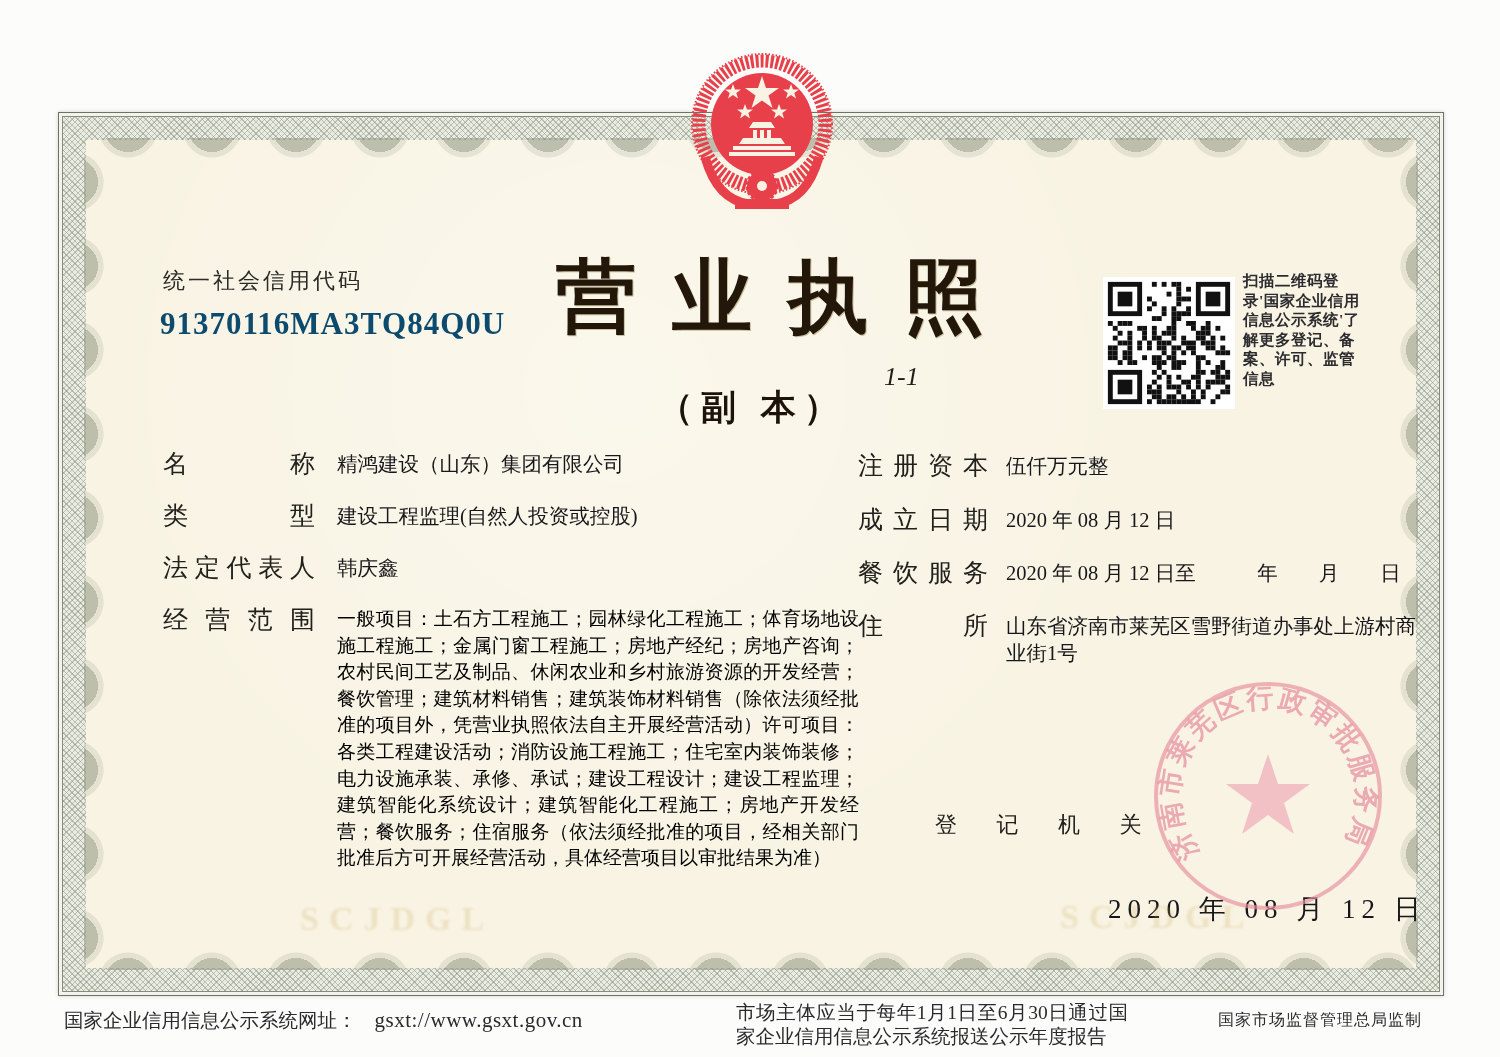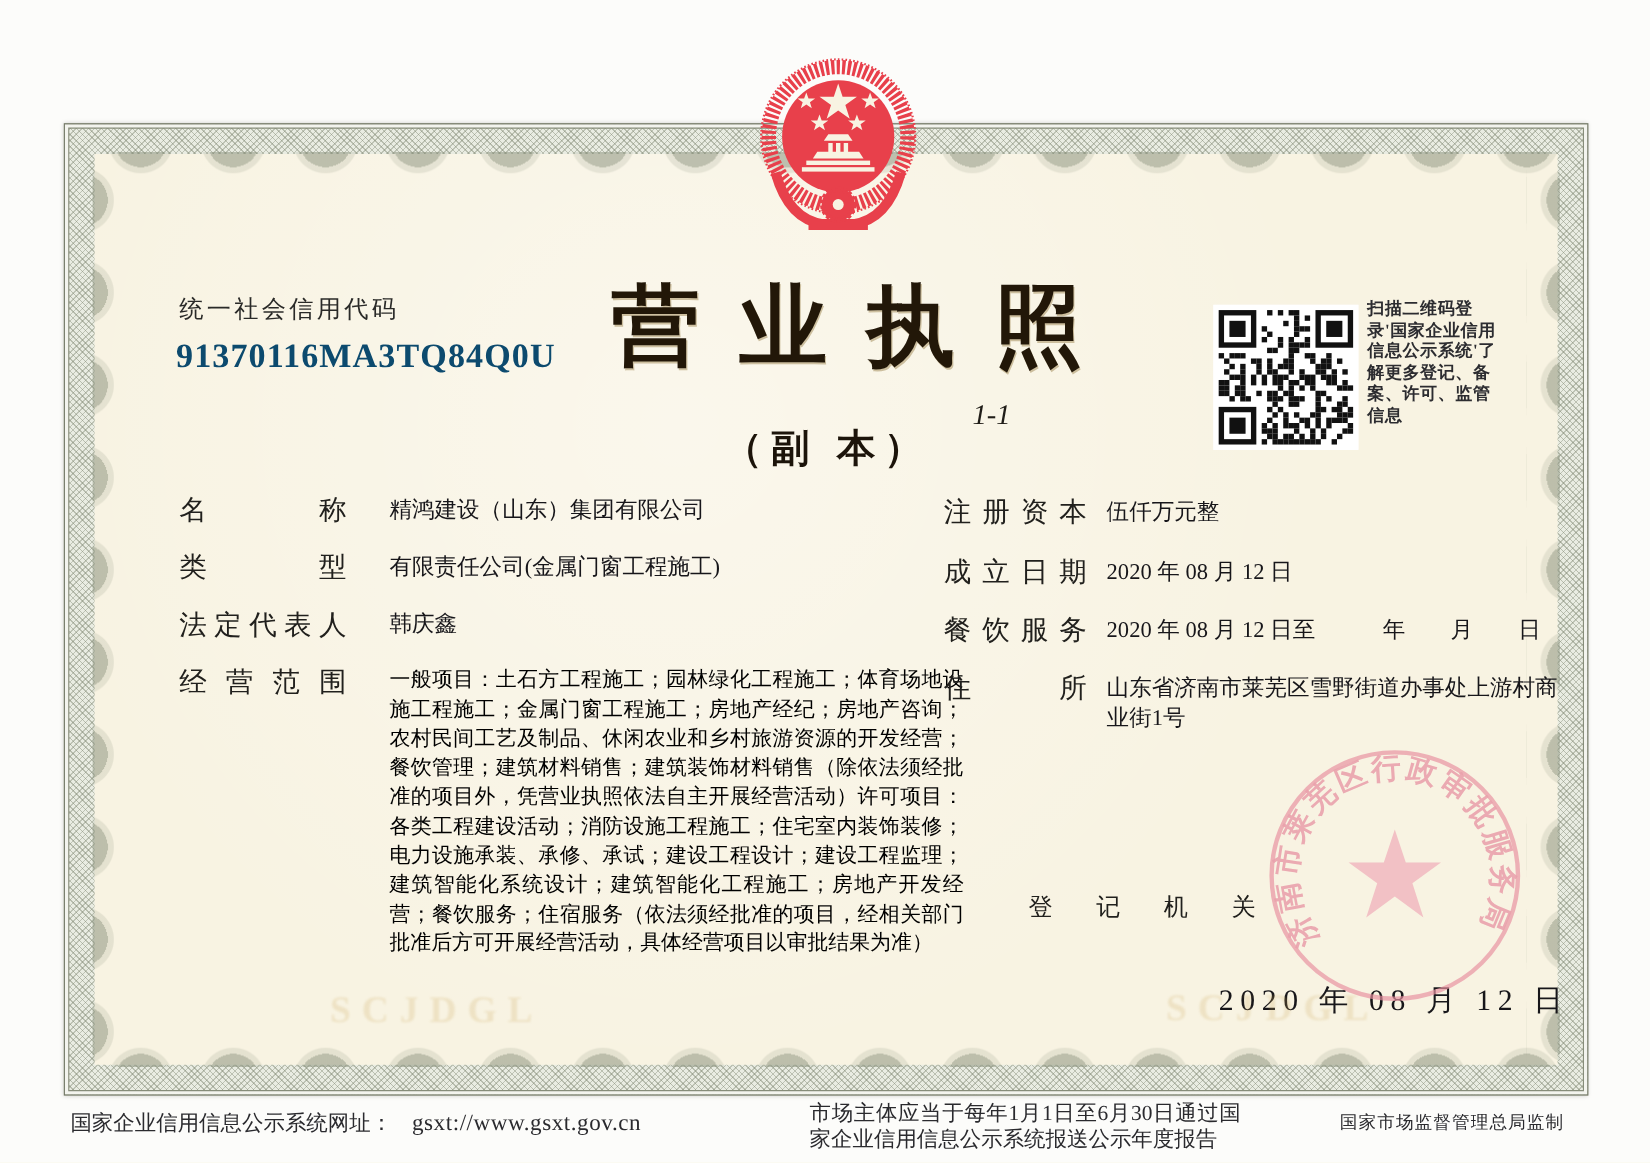--- a/index.html
+++ b/index.html
@@ -51,21 +51,21 @@
   .page-no{left:884px;top:362px;font-size:26px;color:#201d18;font-style:italic;}
   .qr{left:1103px;top:277px;width:132px;height:132px;background:#fff;}
   .qr svg{display:block;width:100%;height:100%;}
   .qr-caption{left:1243px;top:271px;width:126px;font-size:15.5px;line-height:19.5px;
     font-weight:bold;color:#2c2c30;letter-spacing:.5px;}
 
   
   .flabel{font-size:25px;color:#21201d;text-align:justify;text-align-last:justify;text-justify:inter-character;}
   .fvalue{font-size:20.5px;color:#17161a;line-height:27px;}
   .lab-l{left:163px;width:152px;}
-  .val-l{left:337px;width:522px;margin-left:17px;}
+  .val-l{left:337px;width:522px;}
   .lab-r{left:858px;width:130px;}
   .val-r{left:1006px;width:428px;}   .rowv-type:{}
 
   .scope-text{font-size:19px;line-height:26.6px;text-align:justify;color:#000000;}
 
   .registrar-label{left:935px;top:810px;font-size:22px;letter-spacing:17px;color:#21201d;white-space:nowrap;}
   .issue-date{left:1108px;top:891px;font-size:27px;letter-spacing:6px;color:#17161a;white-space:nowrap;}
 
   .seal{left:1148px;top:676px;width:240px;height:240px;opacity:.85;}
 
@@ -337,21 +337,21 @@
         <rect x="2" y="20" width="3" height="3"></rect>
       </g>
     </svg>
   </div>
 <div class="abs qr-caption">扫描二维码登录'国家企业信用信息公示系统'了解更多登记、备案、许可、监管信息</div>
 
 <div class="abs flabel lab-l" style="top:447px">名称</div>
 <div class="abs fvalue val-l" style="top:451px">精鸿建设（山东）集团有限公司</div>
 
 <div class="abs flabel lab-l" style="top:499px">类型</div>
-<div class="abs fvalue val-l" style="top:503px">有限责任公司(金属门窗工程施工)</div>
+<div class="abs fvalue val-l" style="top:503px">建设工程监理(自然人投资或控股)</div>
 
 <div class="abs flabel lab-l" style="top:551px">法定代表人</div>
 <div class="abs fvalue val-l" style="top:555px">韩庆鑫</div>
 
 <div class="abs flabel lab-l" style="top:603px">经营范围</div>
 <div class="abs scope-text val-l" style="top:606px">一般项目：土石方工程施工；园林绿化工程施工；体育场地设施工程施工；金属门窗工程施工；房地产经纪；房地产咨询；农村民间工艺及制品、休闲农业和乡村旅游资源的开发经营；餐饮管理；建筑材料销售；建筑装饰材料销售（除依法须经批准的项目外，凭营业执照依法自主开展经营活动）许可项目：各类工程建设活动；消防设施工程施工；住宅室内装饰装修；电力设施承装、承修、承试；建设工程设计；建设工程监理；建筑智能化系统设计；建筑智能化工程施工；房地产开发经营；餐饮服务；住宿服务（依法须经批准的项目，经相关部门批准后方可开展经营活动，具体经营项目以审批结果为准）</div>
 
 <div class="abs flabel lab-r" style="top:449px">注册资本</div>
 <div class="abs fvalue val-r" style="top:453px">伍仟万元整</div>
 

